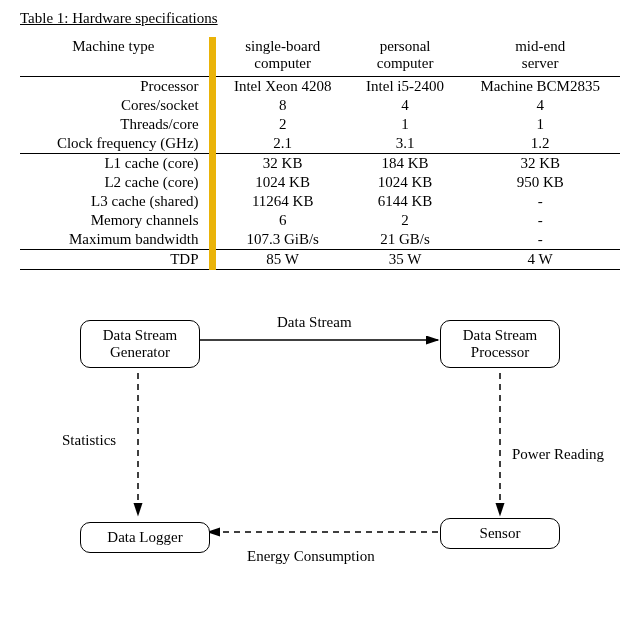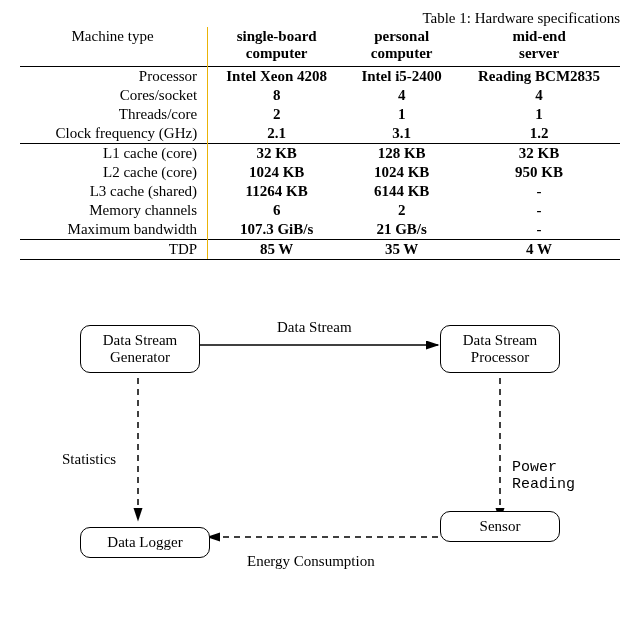--- a/index.html
+++ b/index.html
@@ -5,54 +5,54 @@
     body {
       font-family: "Times New Roman", Times, serif;
       font-size: 15px;
       color: #000;
       background: #fff;
       margin: 0;
       padding: 10px 20px;
       width: 600px;
     }
     .table-caption {
-      text-align: right;
-      margin-bottom: 0;
+      text-align: left;
+      margin-bottom: 10px;
+      text-decoration: underline;
     }
     table {
       border-collapse: collapse;
       margin: 0 auto;
       width: 100%;
     }
     td, th {
       padding: 1px 8px;
       font-weight: normal;
     }
     .col-label {
       text-align: right;
       padding-right: 10px;
-      border-right: 1px solid #eab308;
+      border-right: 7px solid #eab308;
     }
     .col-val {
       text-align: center;
-      font-weight: bold;
     }
     .header-row td, .header-row th {
       text-align: center;
       vertical-align: top;
       padding-bottom: 4px;
     }
     .border-top td, .border-top th {
       border-top: 1px solid #000;
     }
     .border-bottom td, .border-bottom th {
       border-bottom: 1px solid #000;
     }
     .diagram {
-      margin-top: 55px;
+      margin-top: 40px;
       position: relative;
       height: 270px;
     }
     .node {
       position: absolute;
       border: 1.5px solid #000;
       border-radius: 10px;
       padding: 6px 14px;
       text-align: center;
       background: #fff;
@@ -88,21 +88,21 @@
     </th>
     <th class="col-val">
       <span>mid-end</span><br><span>server</span>
     </th>
   </tr>
 
   <tr class="border-top">
     <td class="col-label">Processor</td>
     <td class="col-val">Intel Xeon 4208</td>
     <td class="col-val">Intel i5-2400</td>
-    <td class="col-val">Reading BCM2835</td>
+    <td class="col-val">Machine BCM2835</td>
   </tr>
   <tr>
     <td class="col-label">Cores/socket</td>
     <td class="col-val">8</td>
     <td class="col-val">4</td>
     <td class="col-val">4</td>
   </tr>
   <tr>
     <td class="col-label">Threads/core</td>
     <td class="col-val">2</td>
@@ -112,21 +112,21 @@
   <tr>
     <td class="col-label">Clock frequency (GHz)</td>
     <td class="col-val">2.1</td>
     <td class="col-val">3.1</td>
     <td class="col-val">1.2</td>
   </tr>
 
   <tr class="border-top">
     <td class="col-label">L1 cache (core)</td>
     <td class="col-val">32 KB</td>
-    <td class="col-val">128 KB</td>
+    <td class="col-val">184 KB</td>
     <td class="col-val">32 KB</td>
   </tr>
   <tr>
     <td class="col-label">L2 cache (core)</td>
     <td class="col-val">1024 KB</td>
     <td class="col-val">1024 KB</td>
     <td class="col-val">950 KB</td>
   </tr>
   <tr>
     <td class="col-label">L3 cache (shared)</td>
@@ -174,19 +174,19 @@
     <line x1="418" y1="222" x2="188" y2="222" stroke="#000" stroke-width="1.5" stroke-dasharray="6,5" marker-end="url(#arrow)"></line>
   </svg>
 
   <div class="node" style="left:60px; top:10px; width:90px;">
     <span>Data Stream</span><br><span>Generator</span>
   </div>
   <div class="node" style="left:420px; top:10px; width:90px;">
     <span>Data Stream</span><br><span>Processor</span>
   </div>
   <div class="node" style="left:60px; top:212px; width:100px;">Data Logger</div>
-  <div class="node" style="left:420px; top:196px; width:90px;">Sensor</div>
+  <div class="node" style="left:420px; top:208px; width:90px;">Sensor</div>
 
   <div class="label" style="left:255px; top:4px;">Data Stream</div>
-  <div class="label" style="left:40px; top:136px;">Statistics</div>
-  <div class="label" style="left:490px; top:144px;font-family:Liberation Mono, monospace;">Power Reading</div>
+  <div class="label" style="left:40px; top:122px;">Statistics</div>
+  <div class="label" style="left:490px; top:136px;">Power Reading</div>
   <div class="label" style="left:225px; top:238px;">Energy Consumption</div>
 </div>
 
 </body></html>

